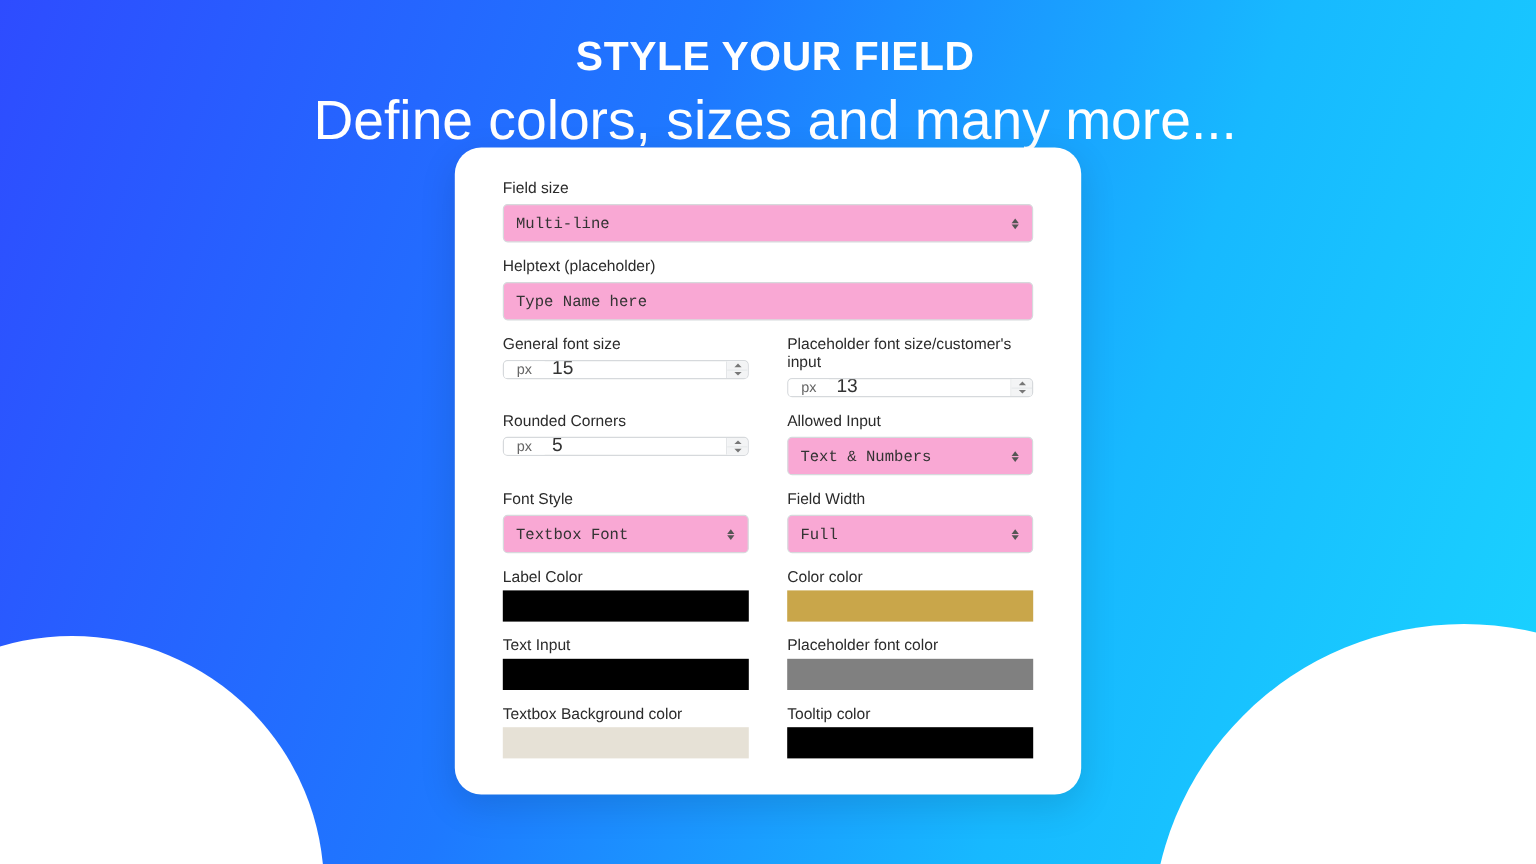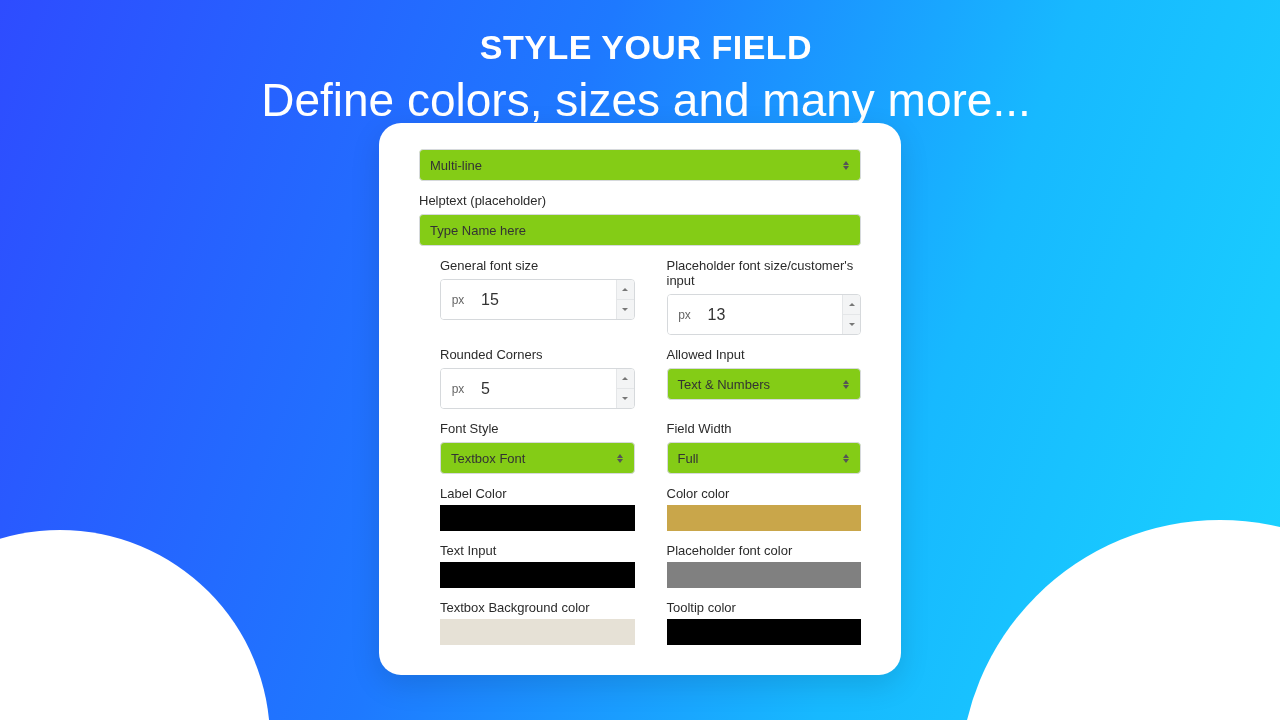--- a/index.html
+++ b/index.html
@@ -56,42 +56,43 @@
     font-size: 13px;
     color: #2b2b2b;
     margin-bottom: 6px;
     display: block;
   }
   .control {
     width: 100%;
     height: 32px;
     border: 1px solid #d6d9dc;
     border-radius: 4px;
-    background: #84cc16;
+    background: #f9a8d4;
     display: flex;
     align-items: center;
     padding: 0 10px;
     font-size: 13px;
     color: #333;
     position: relative;
+    font-family: Liberation Mono, monospace;
   }
   .control.tall { height: 44px; align-items: flex-start; padding-top: 8px; }
   .control .val { flex: 1; }
   .select-caret {
     width: 8px; display: flex; flex-direction: column; gap: 1px; align-items: center;
   }
   .select-caret::before, .select-caret::after {
     content: ""; width: 0; height: 0; border-left: 3.5px solid transparent; border-right: 3.5px solid transparent;
   }
   .select-caret::before { border-bottom: 4px solid #555; }
   .select-caret::after  { border-top: 4px solid #555; }
-  .row2 { display: flex; gap: 32px; margin-left: 21px; }
+  .row2 { display: flex; gap: 32px; }
   .row2 > .col { flex: 1; min-width: 0; }
   .unit-input {
-    display: flex; align-items: stretch; height: 41px;
+    display: flex; align-items: stretch; height: 16px;
     border: 1px solid #d6d9dc; border-radius: 4px; overflow: hidden;
   }
   .unit-input .unit {
     width: 34px; display: flex; align-items: center; justify-content: center;
     font-size: 12px; color: #666; background: #fff;
   }
   .unit-input .num { flex: 1; display: flex; align-items: center; padding-left: 6px; font-size: 16px; color: #333; }
   .unit-input .spin {
     width: 18px; display: flex; flex-direction: column; border-left: 1px solid #e4e6e8;
   }
@@ -118,20 +119,21 @@
   <div class="circle-br"></div>
 
   <div class="hero">
     <h1>STYLE YOUR FIELD</h1>
     <h2>Define colors, sizes and many more...</h2>
   </div>
 
   <div class="card">
 
     <div class="field">
+      <span class="label">Field size</span>
       <div class="control">
         <span class="val">Multi-line</span>
         <span class="select-caret"></span>
       </div>
     </div>
 
 
     <div class="field">
       <span class="label">Helptext (placeholder)</span>
       <div class="control">

